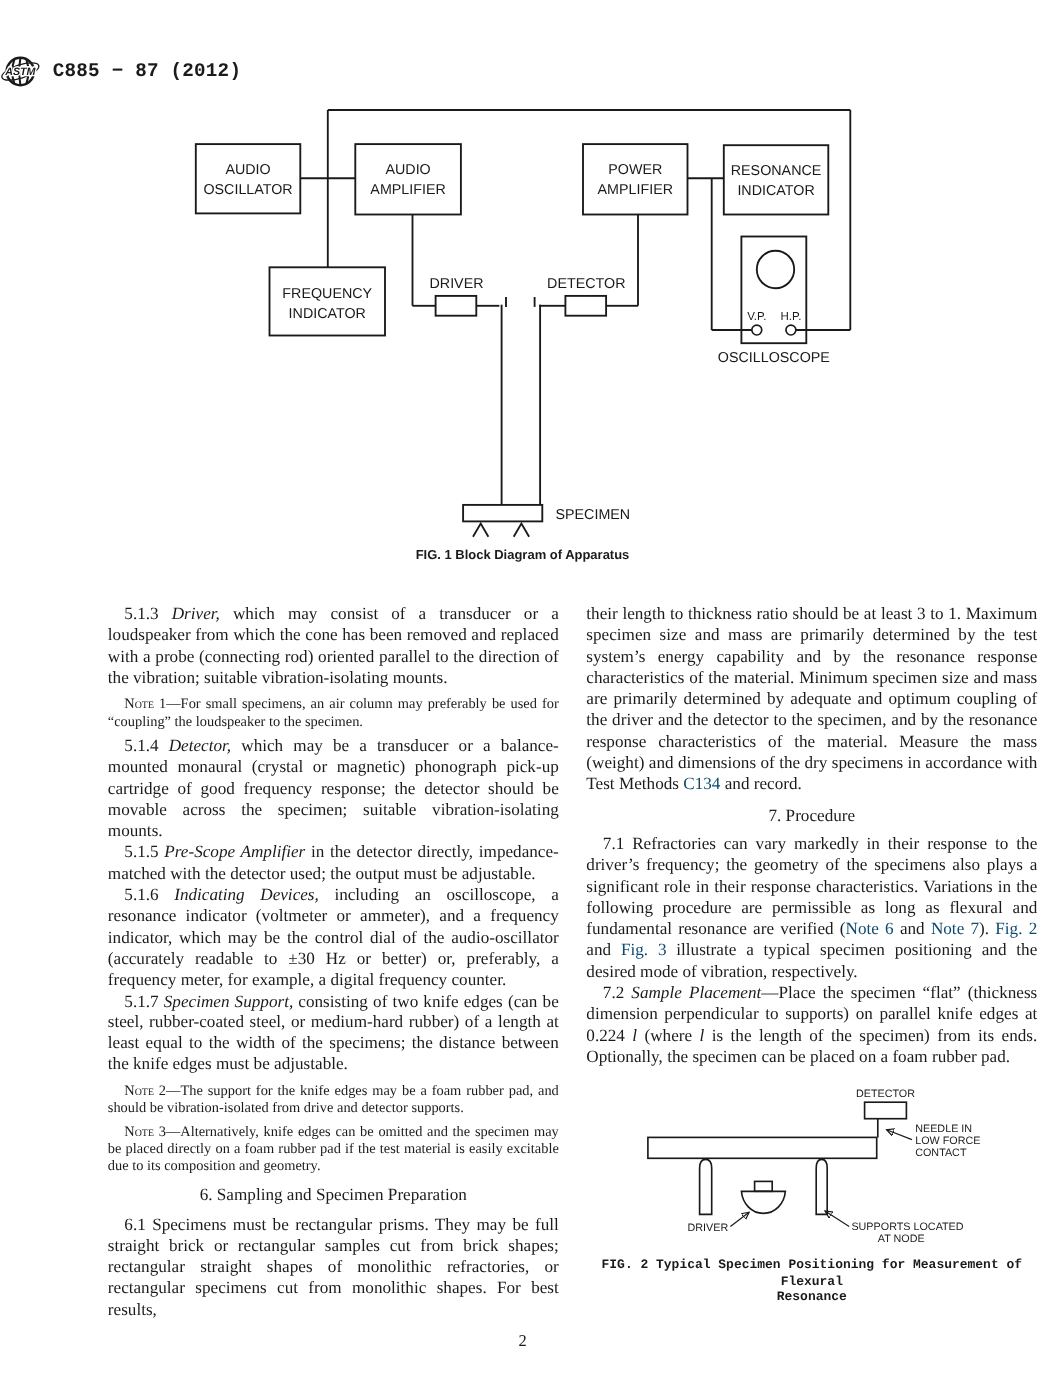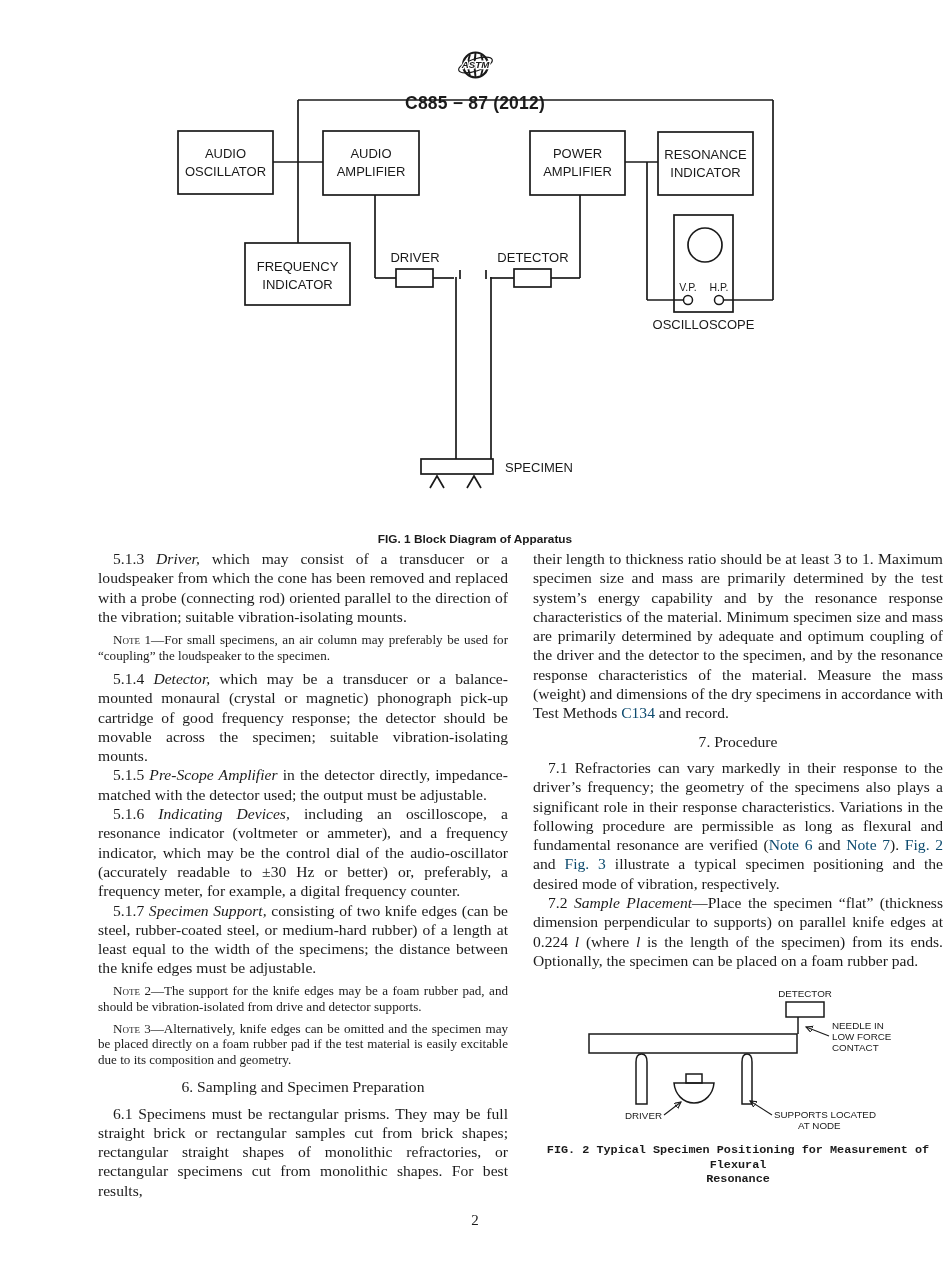--- a/index.html
+++ b/index.html
@@ -1,29 +1,29 @@
 <!DOCTYPE html>
 <html><head>
 <meta charset="utf-8">
 <style>
   html,body{margin:0;padding:0;background:#888;}
   #page{
     position:relative;width:950px;height:1272px;margin:0 auto;background:#ffffff;
     font-family:"Liberation Serif", serif;color:#1b1b1b;overflow:hidden;
   }
   
-  .header{position:absolute;top:48px;left:0;width:100%;display:flex;justify-content:flex-start;align-items:center;gap:11px;flex-direction:column;}
-  .designation{font-family:Liberation Sans, sans-serif;font-weight:bold;font-size:17.5px;letter-spacing:.2px;}
+  .header{position:absolute;top:48px;left:0;width:100%;display:flex;justify-content:flex-start;align-items:center;gap:11px;}
+  .designation{font-family:Liberation Mono, monospace;font-weight:bold;font-size:17.5px;letter-spacing:.2px;}
   
   .fig1-svg{position:absolute;left:140px;top:90px;}
   .fig1-svg text{font-family:"Liberation Sans", sans-serif;font-size:13px;fill:#1a1a1a;}
   .fig1-svg .small{font-size:10.5px;}
   .fig1-svg rect,.fig1-svg line,.fig1-svg path,.fig1-svg circle{stroke:#1a1a1a;fill:none;}
   .fig-caption{position:absolute;left:0;width:100%;text-align:center;
-    font-family:"Liberation Sans", sans-serif;font-weight:bold;font-size:11.8px;color:#1a1a1a;margin-top:35px;}
+    font-family:"Liberation Sans", sans-serif;font-weight:bold;font-size:11.8px;color:#1a1a1a;}
   #fig1-caption{top:497px;}
   
   .col{position:absolute;top:549px;width:410px;text-align:justify;font-size:15.6px;line-height:19.3px;margin-left:45px;}
   .col-left{left:53px;}
   .col-right{left:488px;}
   .para{margin:0;text-indent:15px;}
   .para-cont{margin:0;text-indent:0;}
   .note{font-size:13.1px;line-height:15.9px;margin:5.5px 0;text-indent:15px;}
   .sect-head{font-weight:normal;margin:9px 0 7px 0;text-indent:0;text-align:center;}
   .run-i{font-style:italic;}

